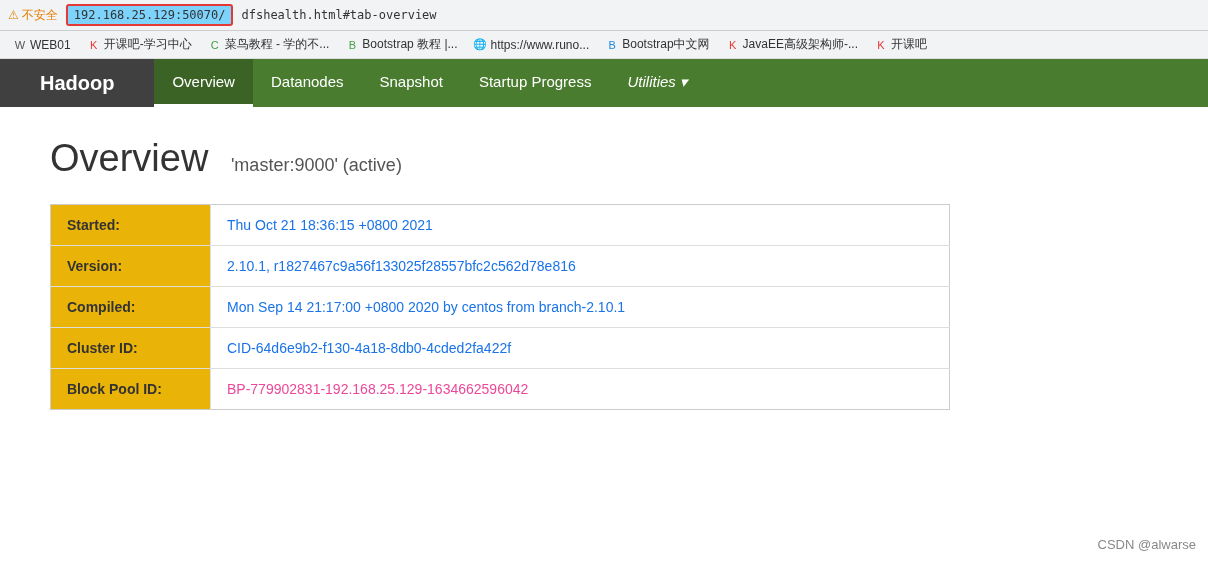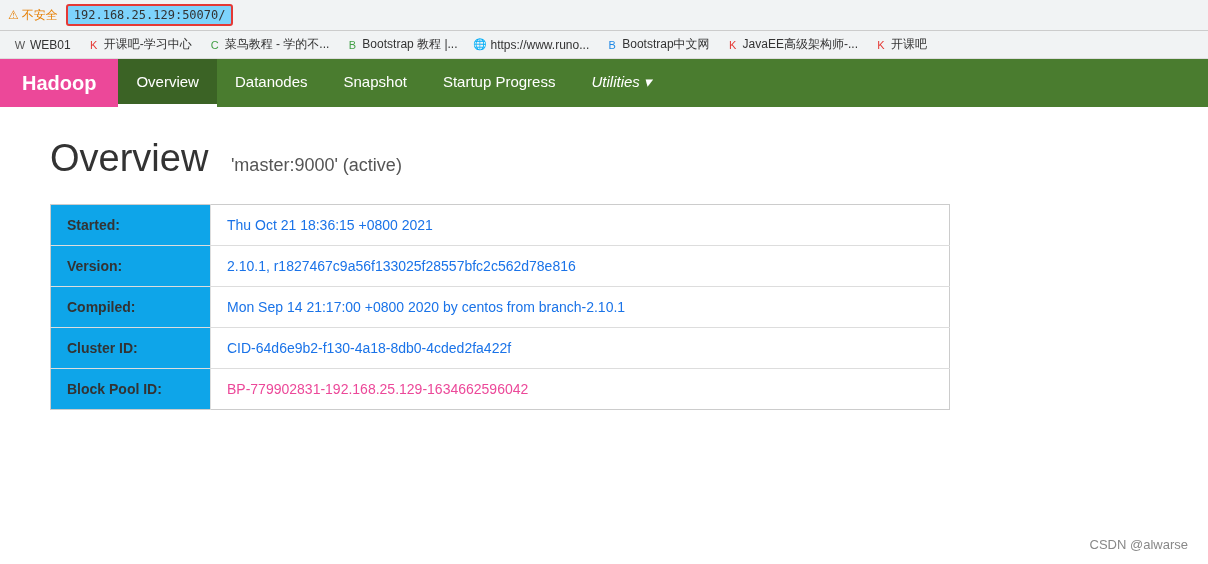--- a/index.html
+++ b/index.html
@@ -68,25 +68,25 @@
     }
 
     
     .navbar {
       background: #4a7c2f;
       display: flex;
       align-items: stretch;
       min-height: 48px;
     }
     .navbar-brand {
-      background: #ec4899;
+      background: #404040;
       color: #fff;
       font-size: 20px;
       font-weight: bold;
-      padding: 0 22px;
+      padding: 0 40px;
       display: flex;
       align-items: center;
     }
     .navbar-nav {
       display: flex;
       align-items: stretch;
       list-style: none;
       flex: 1;
     }
     .nav-item {
@@ -143,49 +143,50 @@
       border-bottom: none;
       padding-left: 40px;
     }
     .info-table td {
       padding: 12px 16px;
       vertical-align: middle;
     }
     .info-table td:first-child {
       font-weight: bold;
       width: 160px;
-      background: #0ea5e9;
+      background: #eab308;
       border-right: 1px solid #ddd;
       white-space: nowrap;
     }
     .info-table td:last-child {
       color: #1a73e8;
     }
     .info-table td.plain-text {
       color: #ec4899;
     }
 
     
     .watermark {
       position: fixed;
       bottom: 12px;
-      right: 20px;
+      right: 12px;
       color: #888;
       font-size: 13px;
     }
   </style>
 </head>
 <body>
 
 <div class="browser-bar">
   <span class="browser-warning">
     <span>⚠</span>
     <span>不安全</span>
   </span>
   <span class="browser-url">192.168.25.129:50070/</span>
+  <span class="browser-url-rest">dfshealth.html#tab-overview</span>
 </div>
 
 <div class="bookmarks-bar">
 
 <div class="bookmark-item">
       <span class="bookmark-icon" style="color: rgb(85, 85, 85);">W</span>
       <span>WEB01</span>
     </div>
     <div class="bookmark-item">
       <span class="bookmark-icon" style="color: rgb(229, 57, 53);">K</span>

